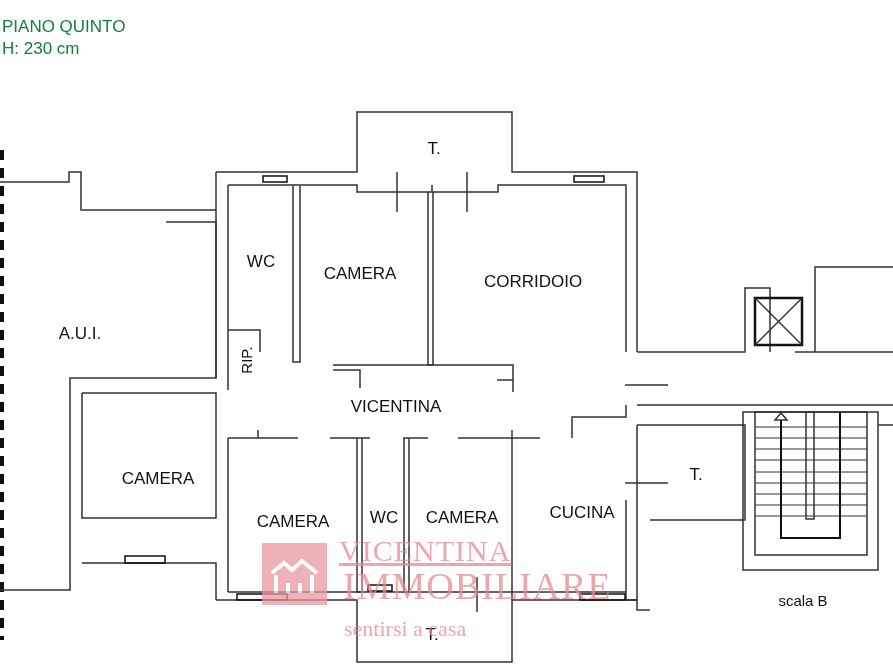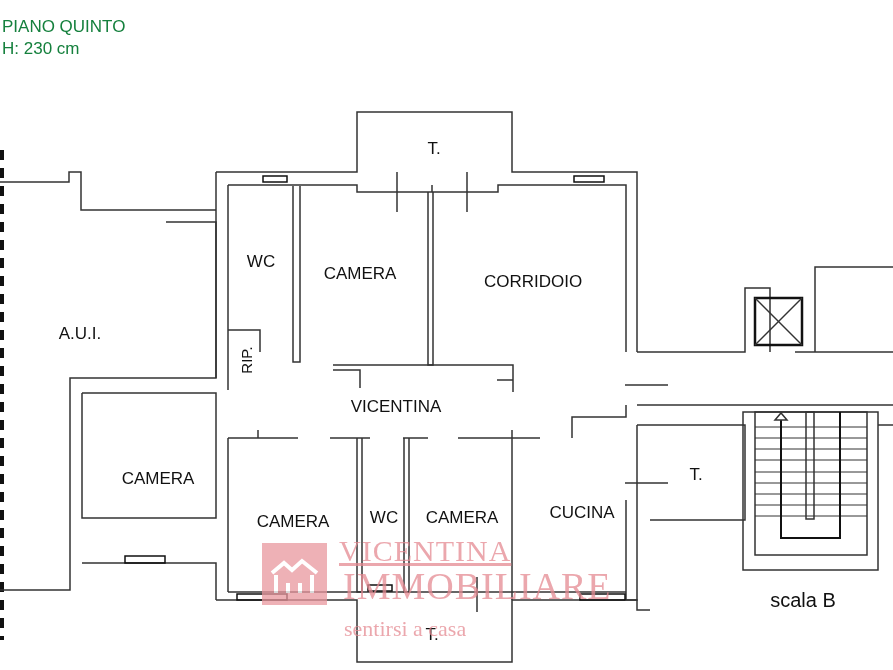--- a/index.html
+++ b/index.html
@@ -120,21 +120,21 @@
 <div class="lbl" style="left:80px;top:334px">A.U.I.</div>
 <div class="lbl rot" style="left:246px;top:360px;font-size:15px">RIP.</div>
 <div class="lbl" style="left:396px;top:407px">VICENTINA</div>
 <div class="lbl" style="left:158px;top:479px">CAMERA</div>
 <div class="lbl" style="left:293px;top:522px">CAMERA</div>
 <div class="lbl" style="left:384px;top:518px">WC</div>
 <div class="lbl" style="left:462px;top:518px">CAMERA</div>
 <div class="lbl" style="left:582px;top:513px">CUCINA</div>
 <div class="lbl" style="left:696px;top:475px">T.</div>
 <div class="lbl" style="left:432px;top:635px">T.</div>
-<div class="lbl" style="left:803px;top:600px;font-size:20px">scala B</div>
+<div class="lbl" style="left:803px;top:600px;font-size:15px">scala B</div>
 
 <div class="wm-logo">
   <svg width="65" height="62" viewBox="0 0 65 62">
       <path d="M10 30 L22 20 L30 27 L40 18 L55 30 M14 32 L14 50 M50 32 L50 50 M26 40 L26 50 M38 40 L38 50" stroke="#fff" stroke-width="4" fill="none"></path>
     </svg>
 </div>
 <div class="wm wm-line1">VICENTINA</div>
 <div class="wm wm-line2">IMMOBILIARE</div>
 <div class="wm wm-line3">sentirsi a casa</div>
 

